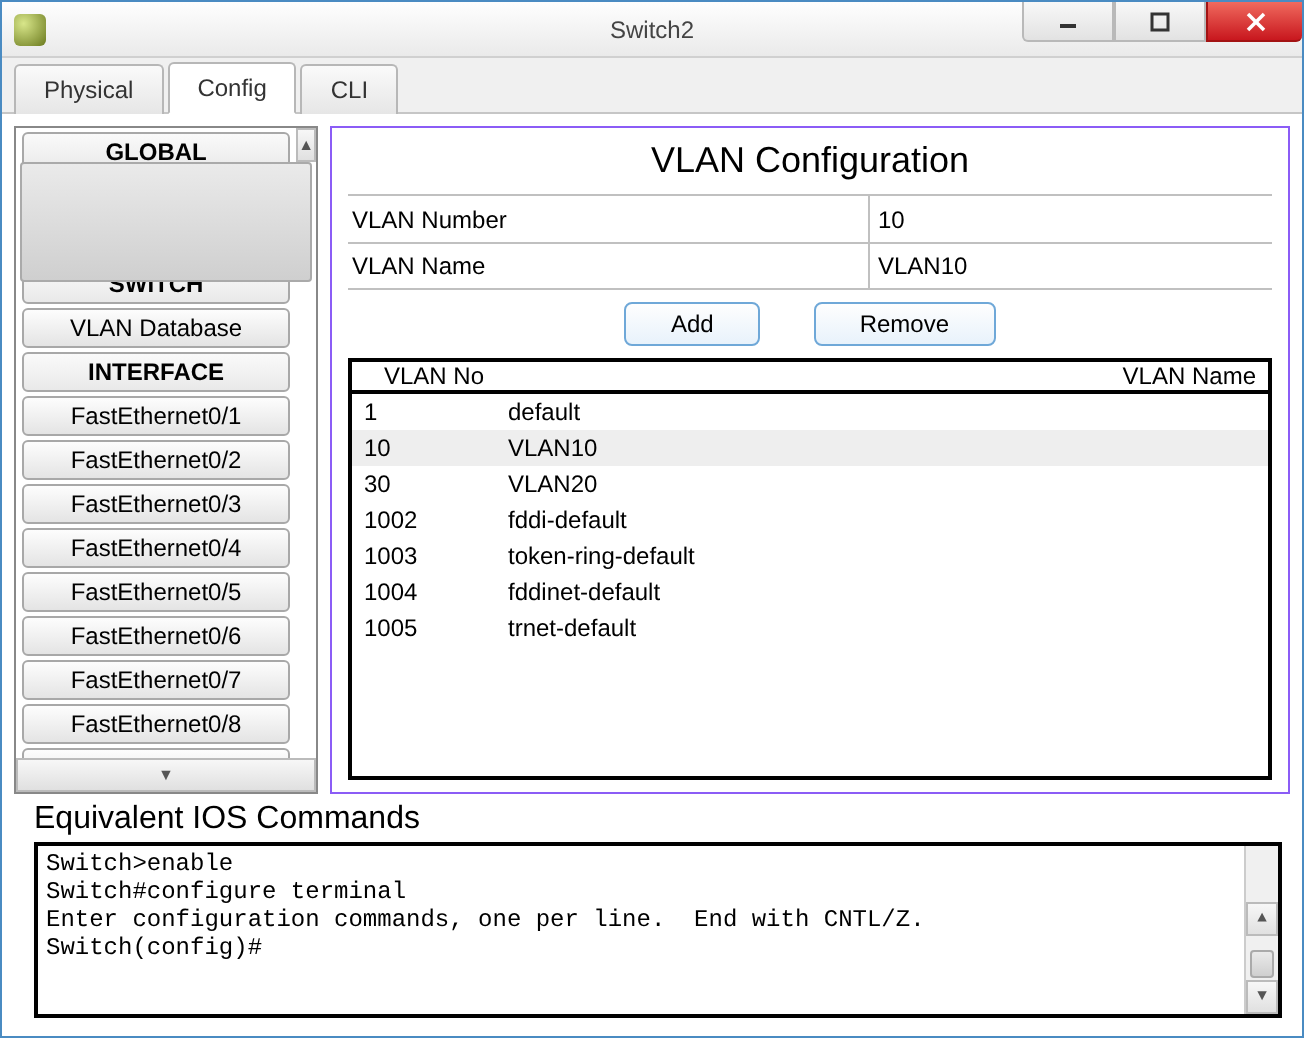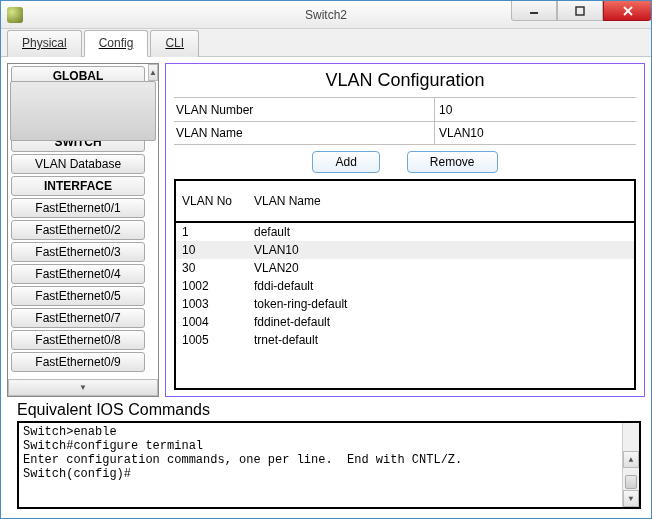--- a/index.html
+++ b/index.html
@@ -66,25 +66,25 @@
     border-color: #a31313;
     border-right: none;
     border-radius: 0 0 3px 0;
     width: 48px;
   }
   .winbtn.max svg, .winbtn.min svg, .winbtn.close svg { display:block; }
 
   
   .tabrow {
     display: flex;
+    align-items: flex-end;
     height: 28px;
     padding-left: 6px;
     background: #f0f0f0;
     border-bottom: 1px solid #c6c6c6;
-    text-decoration: underline;
   }
   .tab {
     padding: 5px 14px;
     border: 1px solid #b7b7b7;
     border-bottom: none;
     margin-right: 2px;
     background: linear-gradient(#fafafa,#e6e6e6);
     border-radius: 3px 3px 0 0;
     color: #333;
     cursor: pointer;
@@ -212,21 +212,21 @@
     background: linear-gradient(#fefefe,#e8f2fb);
     cursor:pointer;
     font: inherit;
   }
   .tablebox {
     flex:1;
     border:2px solid #000;
     overflow:auto;
   }
   table { border-collapse: collapse; width:100%; }
-  th { text-align:left; font-weight:normal; padding: 13px 6px; border-bottom:2px solid #000; }
+  th { text-align:right; font-weight:normal; padding: 0 6px; border-bottom:2px solid #000; }
   th:first-child { width: 72px; }
   td { padding: 2px 6px; }
   tr.sel td { background:#eee; }
 
   
   .ios-section {
     padding: 4px 10px 8px 16px;
   }
   .ios-label {
     font-size: 16px;
@@ -294,20 +294,21 @@
             <div class="side-btn">Settings</div>
             <div class="side-btn">Algorithm Settings</div>
             <div class="side-header">SWITCH</div>
             <div class="side-btn">VLAN Database</div>
             <div class="side-header">INTERFACE</div>
             <div class="side-btn">FastEthernet0/1</div>
             <div class="side-btn">FastEthernet0/2</div>
             <div class="side-btn">FastEthernet0/3</div>
             <div class="side-btn">FastEthernet0/4</div>
             <div class="side-btn">FastEthernet0/5</div>
+            <div class="side-btn">FastEthernet0/6</div>
             <div class="side-btn">FastEthernet0/7</div>
             <div class="side-btn">FastEthernet0/8</div>
             <div class="side-btn">FastEthernet0/9</div>
           </div>
         <div class="scrollbar">
           <div class="arrow">▲</div>
           <div class="track">
             <div class="thumb"></div>
           </div>
           <div class="arrow bottom">▼</div>

